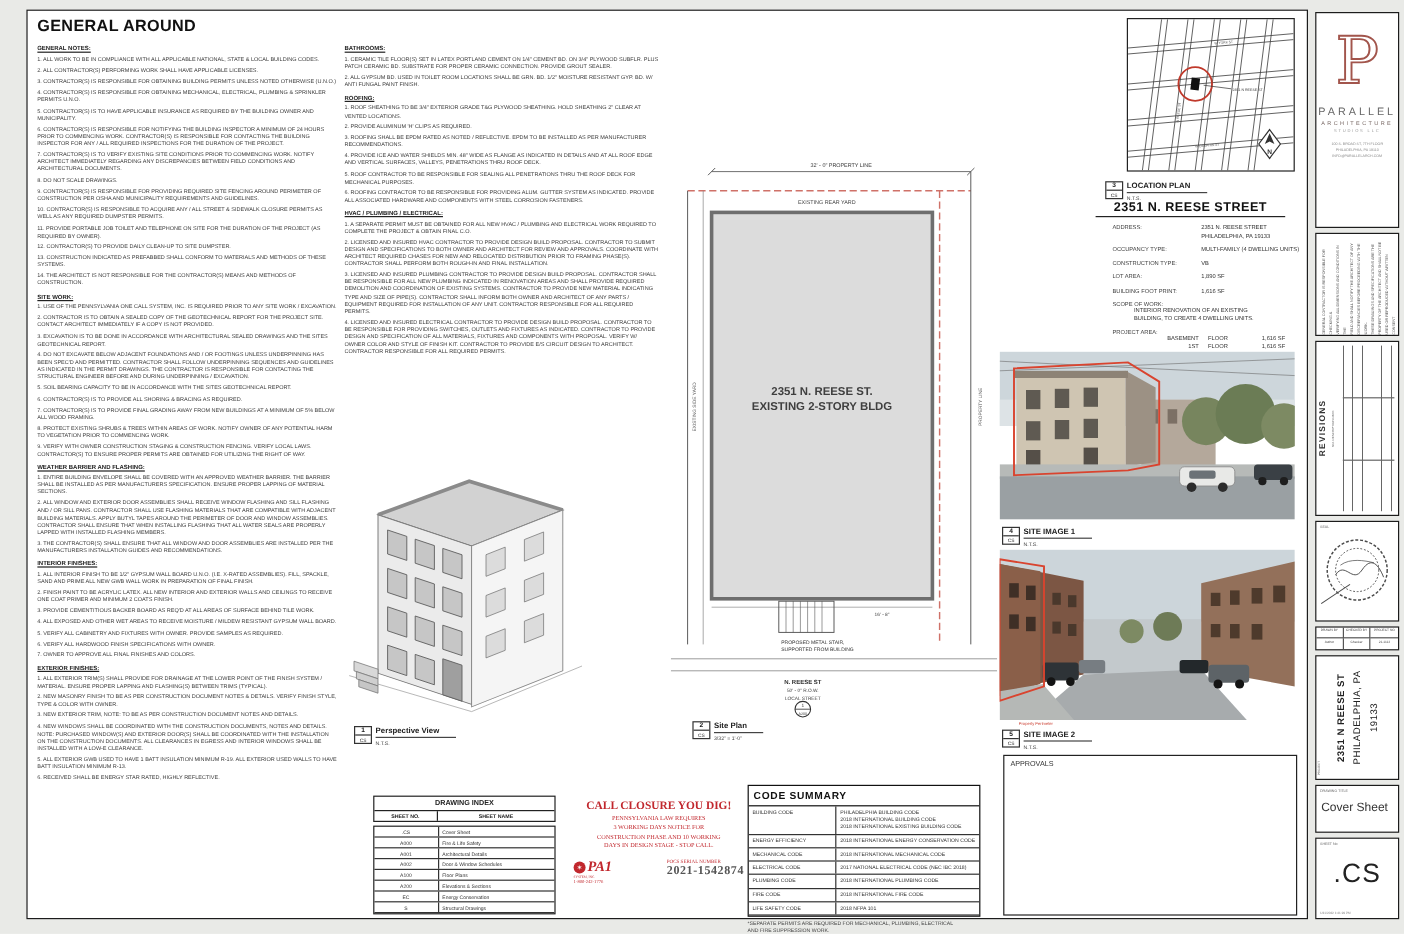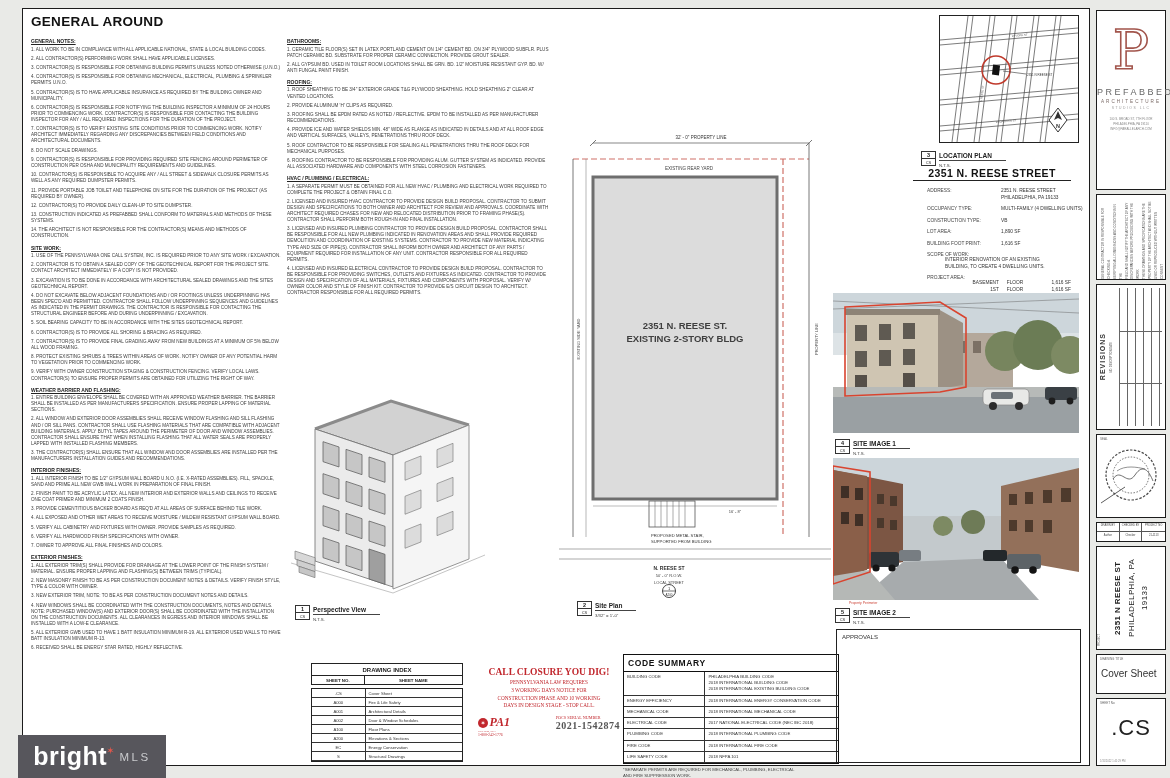--- a/index.html
+++ b/index.html
@@ -358,21 +358,21 @@
           <div class="red" style="font-size:2.8px;">SYSTEM, INC.</div>
           <div class="red" style="font-size:3.8px;">1-800-242-1776</div>
         </div>
         <div style="text-align:left;">
           <div class="red" style="font-size:4.2px;">POCS SERIAL NUMBER</div>
           <div style="font-size:10px;font-weight:bold;color:#555;letter-spacing:.5px;">2021-1542874</div>
         </div>
       </div>
     </div>
 
-    <div class="abs" style="left:600px;top:645px;width:216px;">
+    <div class="abs" style="left:600px;top:645px;width:194px;">
       <div style="border:1.6px solid #111;background:#fff;">
         <div style="font-size:8.5px;font-weight:bold;letter-spacing:.6px;padding:3px 4px;border-bottom:1px solid #111;color:#111;">CODE SUMMARY</div>
 
           <div class="csrow">
             <div style="width:37%;padding:2px 3px;font-size:4.3px;color:#333;border-right:.8px solid #333;">BUILDING CODE</div>
             <div style="width:63%;padding:2px 3px;">
 
                 <div style="font-size:4.3px;color:#333;line-height:1.45;">PHILADELPHIA BUILDING CODE</div>
 
                 <div style="font-size:4.3px;color:#333;line-height:1.45;">2018 INTERNATIONAL BUILDING CODE</div>
@@ -685,21 +685,21 @@
     <div class="abs" style="left:813px;top:620px;width:245px;height:134px;border:1px solid #222;box-sizing:border-box;">
       <div style="font-size:6px;color:#333;padding:4px 5px;">APPROVALS</div>
     </div>
 
   </div>
 
   <div class="tbox" style="top:10px;height:180px;text-align:center;">
     <svg width="60" height="62" viewBox="0 0 60 62" style="margin-top:8px;">
       <text x="30" y="50" text-anchor="middle" font-family="DejaVu Serif, serif" font-size="54" fill="#ffffff" stroke="#a2554c" stroke-width="1.6">P</text>
     </svg>
-    <div style="font-size:9px;letter-spacing:2.5px;color:#666;margin-top:2px;">PREFABBED</div>
+    <div style="font-size:9px;letter-spacing:2.5px;color:#666;margin-top:2px;">PARALLEL</div>
     <div style="font-size:4.6px;letter-spacing:2px;color:#7a6a66;margin-top:2px;">ARCHITECTURE</div>
     <div style="font-size:3.4px;letter-spacing:1.5px;color:#999;margin-top:2px;">STUDIOS LLC</div>
     <div style="margin-top:7px;">
 
         <div style="font-size:3px;color:#888;line-height:1.7;">100 S. BROAD ST, 7TH FLOOR</div>
 
         <div style="font-size:3px;color:#888;line-height:1.7;">PHILADELPHIA, PA 19110</div>
 
         <div style="font-size:3px;color:#888;line-height:1.7;">INFO@PARALLELARCH.COM</div>
 
@@ -776,19 +776,14 @@
     <div style="font-size:3px;color:#666;padding:2px 3px;">DRAWING TITLE</div>
     <div style="font-size:10px;color:#333;padding:5px 4px 0 4px;">Cover Sheet</div>
   </div>
 
   <div class="tbox" style="top:698px;height:68px;">
     <div style="font-size:3px;color:#666;padding:2px 3px;">SHEET No</div>
     <div style="font-size:22px;color:#222;text-align:center;margin-top:8px;letter-spacing:1px;">.CS</div>
     <div style="position:absolute;bottom:2px;left:3px;font-size:2.6px;color:#888;">1/31/2022 1:41:29 PM</div>
   </div>
 
-  <div class="abs" style="left:18px;top:735px;width:148px;height:43px;background:#57565c;display:flex;align-items:center;justify-content:center;">
-    <span style="font-size:25px;font-weight:bold;color:#fff;letter-spacing:.5px;line-height:1;">bright</span>
-    <span style="font-size:10px;color:#e2574c;margin:-12px 2px 0 -1px;">✶</span>
-    <span style="font-size:11.5px;color:#c9cacd;letter-spacing:2.5px;margin-left:3px;">MLS</span>
-  </div>
 
 </div>
 
 </body></html>

